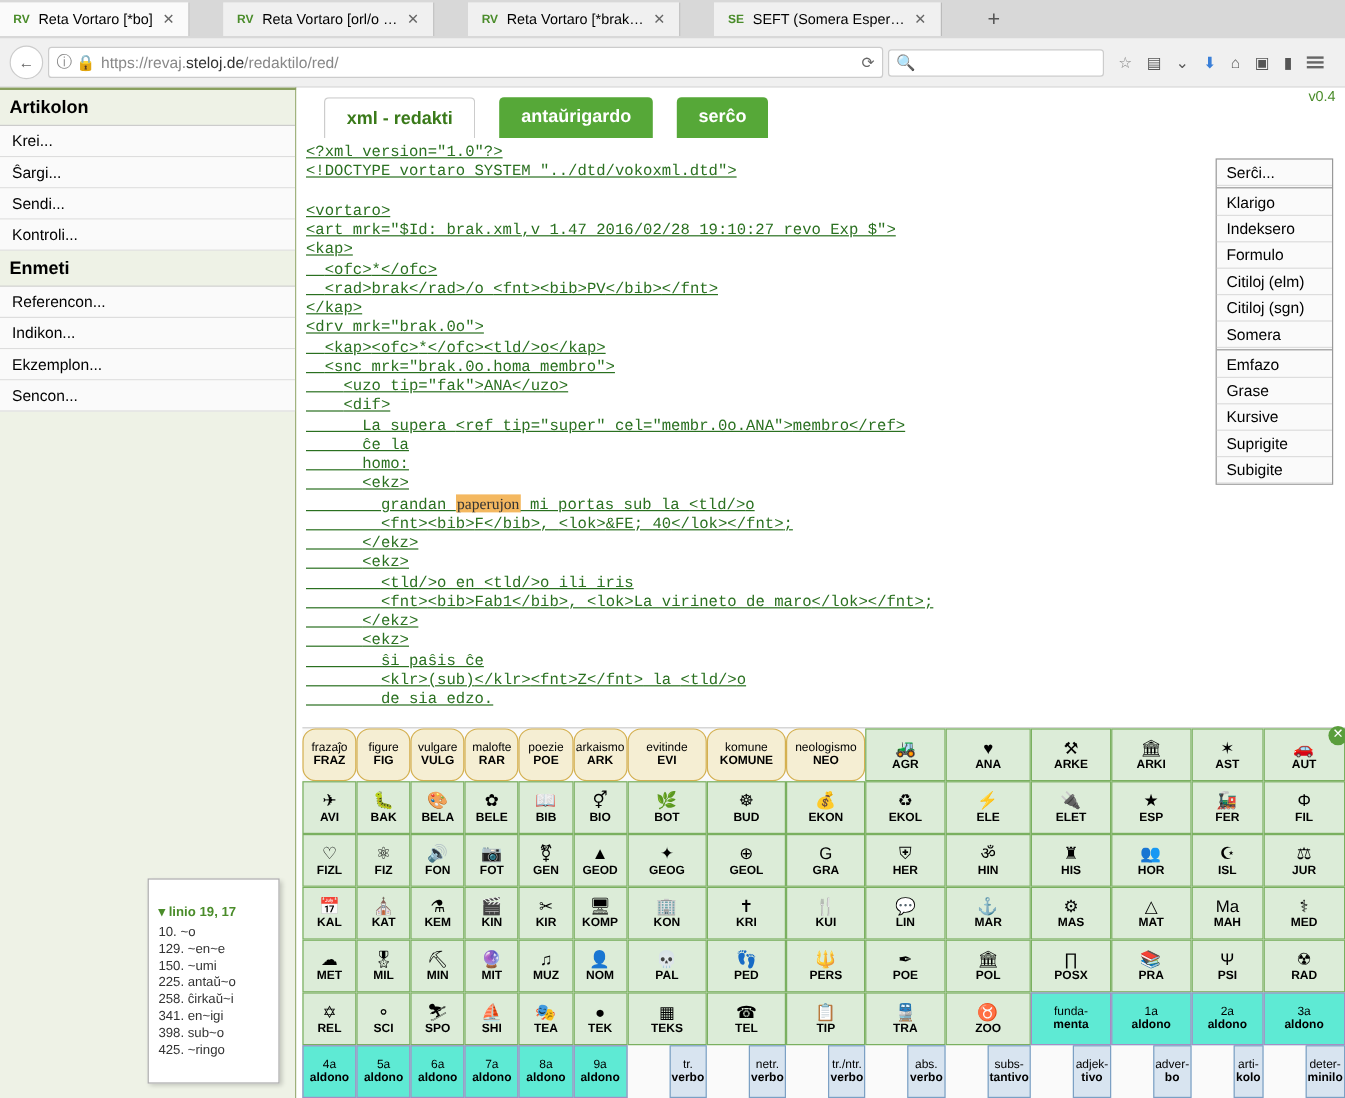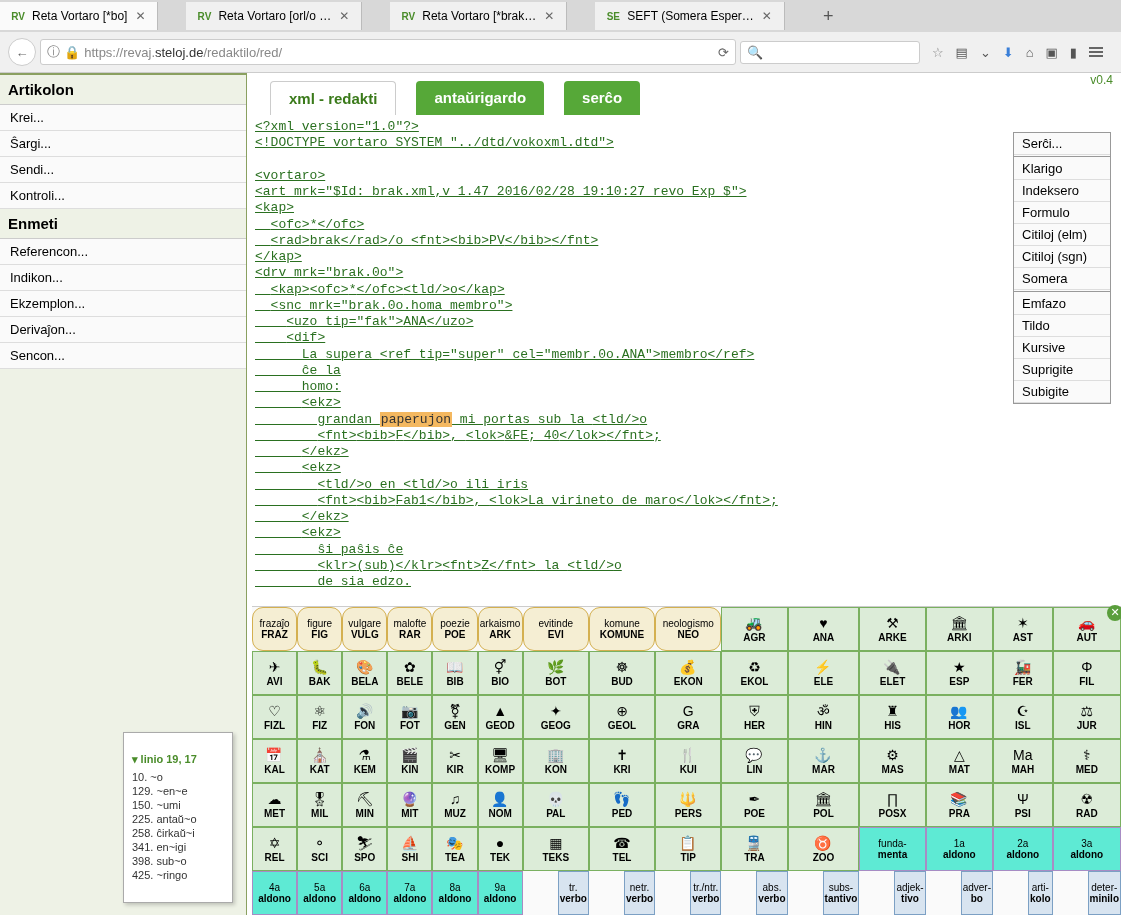--- a/index.html
+++ b/index.html
@@ -32,21 +32,21 @@
 .main { flex: 1; display: flex; flex-direction: column; background: #fff; position: relative; }
 .version { position: absolute; top: 0; right: 8px; color: #4a8c2a; font-size: 12px; }
 .editor-tabs { display: flex; gap: 20px; padding: 8px 8px 0 23px; }
 .editor-tab { padding: 8px 18px; border-radius: 4px 4px 0 0; font-weight: bold; font-size: 15px; cursor: pointer; }
 .editor-tab.active { background: #fff; color: #3a7a1a; border: 1px solid #ccc; border-bottom: none; }
 .editor-tab.inactive { background: #56a838; color: #fff; }
 
 .xml-editor { flex: 1; padding: 4px 8px; font-family: "Courier New", monospace; font-size: 13px; line-height: 1.25; overflow: auto; white-space: pre; color: #333; }
 .xml-tag { color: #2a7020; text-decoration: underline; }
 .xml-text { color: #2a7020; text-decoration: underline;}
-.highlight { background: #f4b860; color: #333; padding: 0 1px; }
+.highlight { background: #f4b860; color: #333; padding: 0 1px; font-family: Liberation Serif, serif; }
 
 .right-panel { position: absolute; top: 132px; right: 10px; width: 98px; background: #fafafa; border: 1px solid #999; font-size: 13px; }
 .right-panel-item { padding: 3px 8px; border-bottom: 1px solid #ddd; cursor: pointer; }
 .right-panel-sep { border-bottom: 1px solid #999; margin: 1px 0; }
 
 
 .bottom-grid { position: fixed; bottom: 0; left: 252px; right: 0; background: #fafafa; border-top: 1px solid #ccc; }
 .grid { display: grid; grid-template-columns: repeat(15, 1fr); }
 .cell { border: 1px solid #ccc; padding: 2px 1px; text-align: center; cursor: pointer; font-size: 10px; line-height: 1.1; display: flex; flex-direction: column; align-items: center; justify-content: center; height: 44px; }
 .cell .icon { font-size: 14px; height: 16px;}
@@ -137,21 +137,20 @@
         <div class="sidebar-item">Krei...</div>
         <div class="sidebar-item">Ŝargi...</div>
         <div class="sidebar-item">Sendi...</div>
         <div class="sidebar-item">Kontroli...</div>
       </div>
     <div class="sidebar-header">Enmeti</div>
     <div id="sidebar-g2">
         <div class="sidebar-item">Referencon...</div>
         <div class="sidebar-item">Indikon...</div>
         <div class="sidebar-item">Ekzemplon...</div>
-        <div class="sidebar-item">Derivaĵon...</div>
         <div class="sidebar-item">Sencon...</div>
       </div>
   </div>
 
   <div class="main">
     <div class="version">v0.4</div>
     <div class="editor-tabs" id="editor-tabs">
         <div class="editor-tab active">xml - redakti</div>
         <div class="editor-tab inactive">antaŭrigardo</div>
         <div class="editor-tab inactive">serĉo</div>
@@ -195,21 +194,21 @@
       <div class="right-panel-item">Klarigo</div>
       <div class="right-panel-item">Indeksero</div>
       <div class="right-panel-item">Formulo</div>
       <div class="right-panel-item">Citiloj (elm)</div>
       <div class="right-panel-item">Citiloj (sgn)</div>
       <div class="right-panel-item">Somera</div>
     </div>
   <div class="right-panel-sep"></div>
   <div id="rp-g2">
       <div class="right-panel-item">Emfazo</div>
-      <div class="right-panel-item">Tildo</div>
+      <div class="right-panel-item">Grase</div>
       <div class="right-panel-item">Kursive</div>
       <div class="right-panel-item">Suprigite</div>
       <div class="right-panel-item">Subigite</div>
     </div>
 </div>
 
 <div class="bottom-grid">
   <div class="close-grid">✕</div>
   <div class="grid" id="grid">
       <div class="cell yellow">

